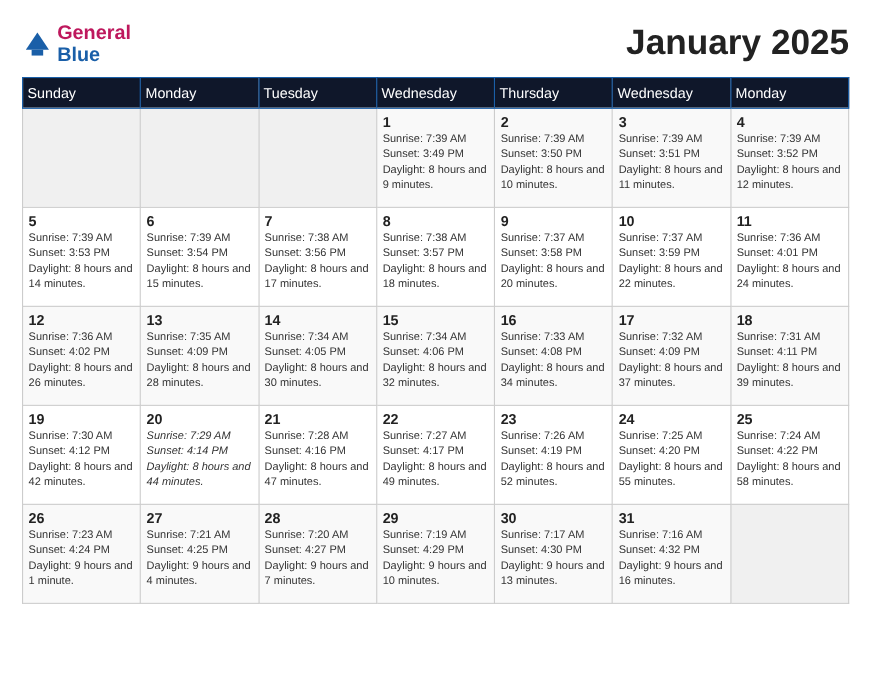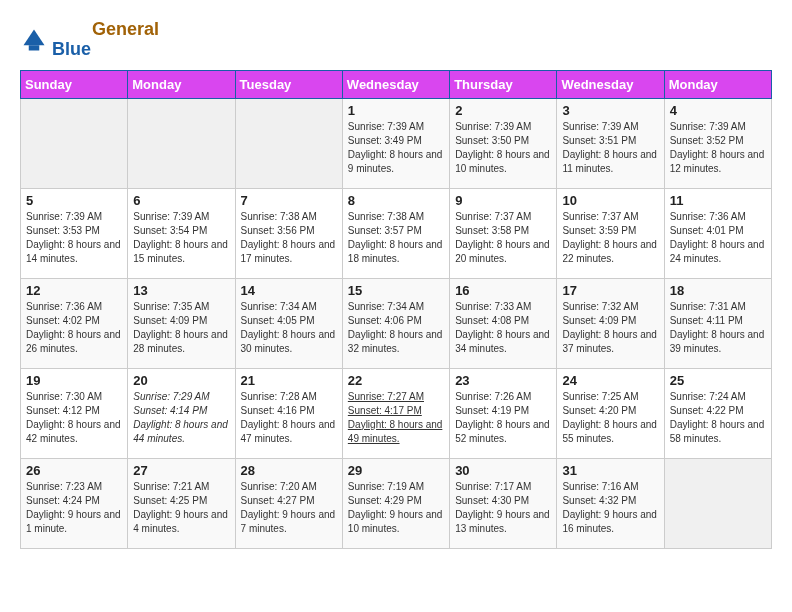--- a/index.html
+++ b/index.html
@@ -19,21 +19,21 @@
     .logo {
       display: flex;
       align-items: center;
       gap: 4px;
     }
     .logo-text {
       font-size: 18px;
       font-weight: bold;
       line-height: 1.1;
     }
-    .logo-general { color: #a16207; margin-left: 40px; }
+    .logo-general { color: #be185d; }
     .logo-blue { color: #1a5fa8; }
     .logo-icon {
       width: 28px;
       height: 28px;
     }
     .title-block {
       text-align: right;
     }
     .calendar-title {
       font-size: 32px;
@@ -43,24 +43,24 @@
     .calendar-subtitle {
       font-size: 15px;
       color: #444;
     }
     table {
       width: 100%;
       border-collapse: collapse;
       table-layout: fixed;
     }
     thead tr th {
-      background-color: #d946ef;
+      background-color: #0f172a;
       color: #fff;
       font-size: 13px;
-      font-weight: bold;
+      font-weight: normal;
       padding: 6px 4px;
       text-align: left;
       border: 1px solid #1a5fa8;
     }
     tbody tr td {
       vertical-align: top;
       border: 1px solid #ccc;
       padding: 4px 5px;
       font-size: 10.5px;
       color: #222;
@@ -93,20 +93,21 @@
     <svg class="logo-icon" viewBox="0 0 32 32">
       <polygon points="16,4 28,22 4,22" fill="#1a5fa8"></polygon>
       <rect x="10" y="22" width="12" height="6" fill="#1a5fa8"></rect>
     </svg>
     <div class="logo-text">
       <span class="logo-general">General</span><br>
       <span class="logo-blue">Blue</span>
     </div>
   </div>
   <div class="title-block">
+    <div class="calendar-title">January 2025</div>
   </div>
 </div>
 
 <table>
   <thead>
     <tr>
     <th>Sunday</th>
         <th>Monday</th>
         <th>Tuesday</th>
         <th>Wednesday</th>
@@ -247,21 +248,21 @@
 Daylight: 8 hours and 44 minutes.</div>
         </td>
         <td>
           <span class="day-num">21</span>
           <div class="day-info" style="white-space: pre-line;">Sunrise: 7:28 AM
 Sunset: 4:16 PM
 Daylight: 8 hours and 47 minutes.</div>
         </td>
         <td>
           <span class="day-num">22</span>
-          <div class="day-info" style="white-space: pre-line; text-decoration: underline;">Sunrise: 7:27 AM
+          <div class="day-info" style="white-space: pre-line;">Sunrise: 7:27 AM
 Sunset: 4:17 PM
 Daylight: 8 hours and 49 minutes.</div>
         </td>
         <td>
           <span class="day-num">23</span>
           <div class="day-info" style="white-space: pre-line;">Sunrise: 7:26 AM
 Sunset: 4:19 PM
 Daylight: 8 hours and 52 minutes.</div>
         </td>
         <td>

